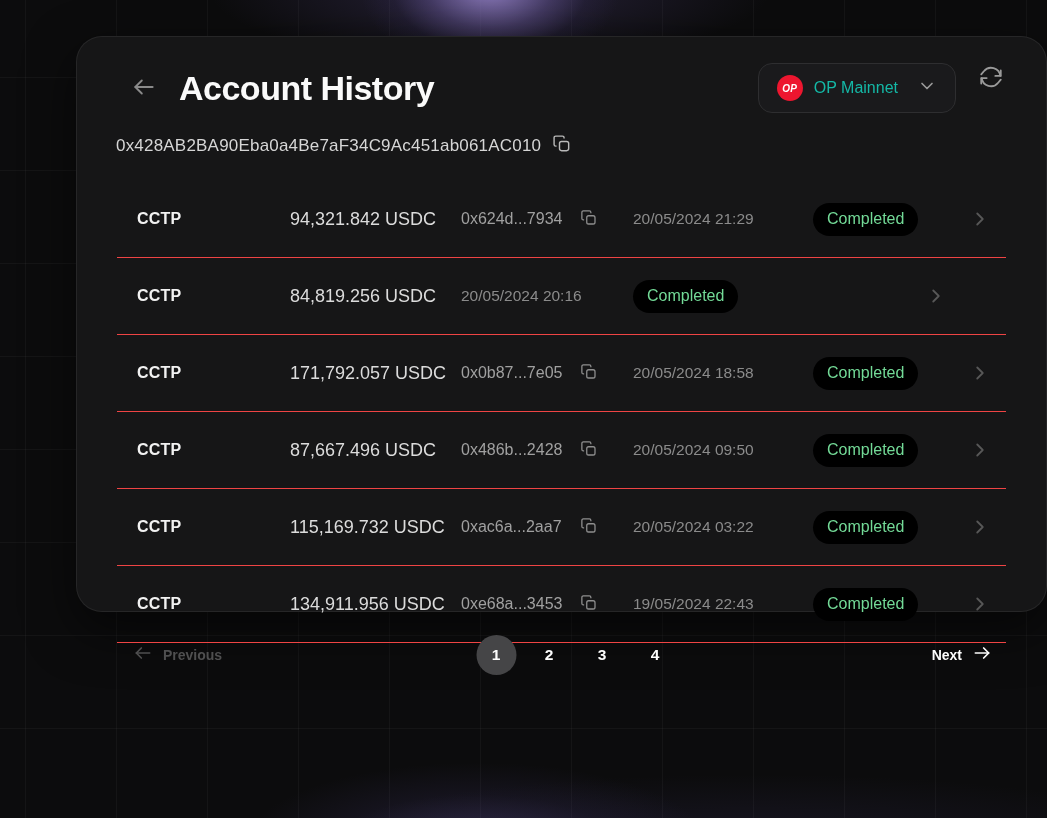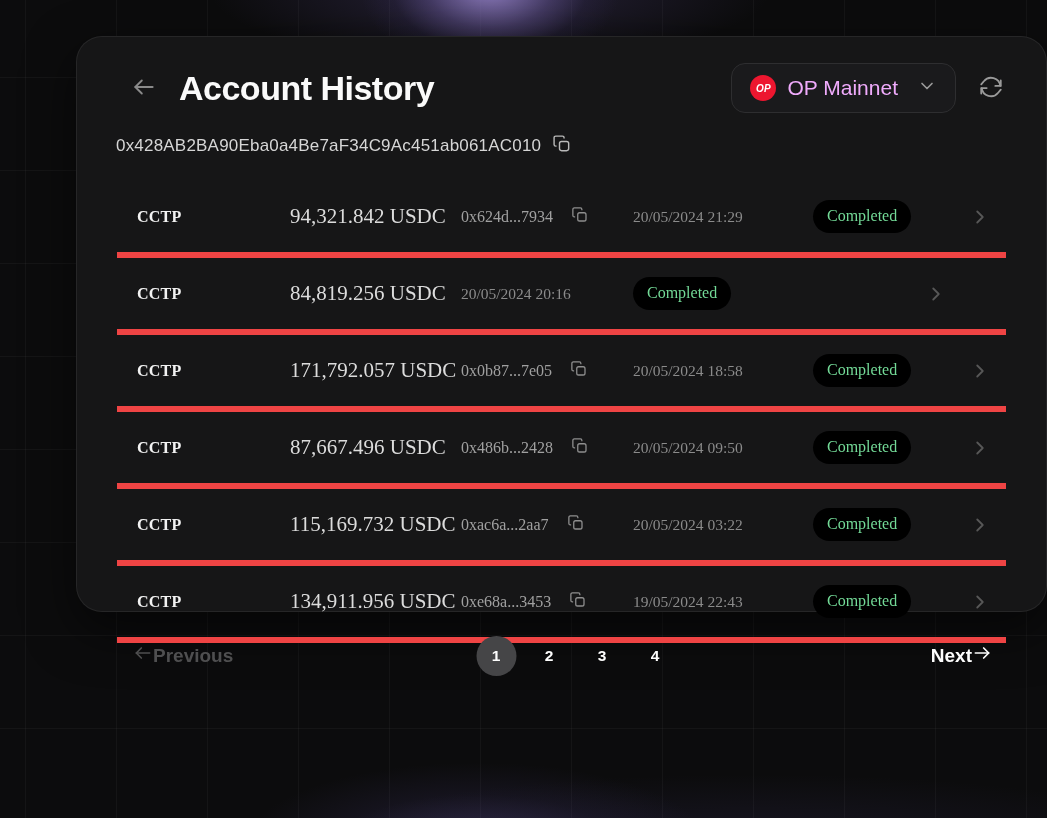--- a/index.html
+++ b/index.html
@@ -28,69 +28,68 @@
     border-radius:26px;
     padding:0 40px;
     display:flex; flex-direction:column;
     box-shadow:0 18px 50px rgba(0,0,0,0.55);
     margin-left:40px;
   }
   
   .card-header { display:flex; align-items:center; margin-top:26px; height:54px; }
   .back-btn { width:34px; height:34px; margin-left:10px; display:flex; align-items:center; justify-content:center; background:none; border:none; cursor:pointer; }
   .page-title { margin-left:18px; font-size:34px; font-weight:700; color:#fafafa; letter-spacing:-0.5px; }
-  .header-right { margin-left:auto; display:flex; align-items:center; gap:20px; }
+  .header-right { margin-left:auto; display:flex; align-items:flex-start; gap:20px; }
   .network-select {
     display:flex; align-items:center; gap:11px;
     height:50px; padding:0 18px;
     background:#1a1a1c; border:1px solid #2e2e30; border-radius:14px;
     cursor:pointer;
   }
   .op-logo {
     width:26px; height:26px; border-radius:50%;
     display:flex; align-items:center; justify-content:center;
     color:#fff; font-size:10px; font-weight:700; font-style:italic; letter-spacing:0.3px;
   }
-  .network-label { color:#f0abfc; font-size:21px; }
+  .network-label { color:#14b8a6; font-size:16px; }
   .network-select svg { margin-left:8px; }
   .refresh-btn { width:30px; height:30px; background:none; border:none; cursor:pointer; display:flex; align-items:center; justify-content:center; }
   
   .address-row { display:flex; align-items:center; gap:11px; margin:21px 0 0 -1px; }
   .address-text { color:#d6d6d6; font-size:17px; letter-spacing:0.2px; }
   .copy-btn { background:none; border:none; cursor:pointer; display:flex; align-items:center; }
   
   .table { margin-top:24px; }
   .thead {
     display:grid; grid-template-columns:153px 171px 172px 180px 156px 1fr;
     height:44px; align-items:center;
     padding-left:28px;
     color:#8b8b8b; font-size:13.5px;
     border-bottom:1px solid #242426;
   }
   .trow {
     display:grid; grid-template-columns:153px 171px 172px 180px 156px 1fr;
     height:77px; align-items:center;
     padding-left:20px;
-    border-bottom:6px solid #ef4444;
+    border-bottom:1px solid #ef4444;
     cursor:pointer;
-    font-family:Liberation Serif, serif;
   }
   .cell-type   { color:#f2f2f2; font-size:16px; font-weight:700; letter-spacing:0.2px; }
-  .cell-amount { color:#dcdcdc; font-size:21px; }
+  .cell-amount { color:#dcdcdc; font-size:18px; }
   .cell-hash   { display:flex; align-items:center; gap:18px; color:#a0a0a0; font-size:16px; }
   .cell-date   { color:#8b8b8b; font-size:15.5px; }
   .status-badge {
     display:inline-block; justify-self:start;
     padding:7px 14px 8px; border-radius:999px;
     background:#000000; color:#73da97; font-size:16px;
   }
   .cell-chevron { display:flex; justify-content:flex-end; padding-right:22px; }
   
   .pagination { position:relative; flex:1; display:flex; align-items:center; }
-  .page-nav { display:flex; align-items:center; gap:0; background:none; border:none; cursor:pointer; font-family:inherit; font-size:19px; font-weight:700; }
+  .page-nav { display:flex; align-items:center; gap:10px; background:none; border:none; cursor:pointer; font-family:inherit; font-size:14px; font-weight:700; }
   .prev { color:#4f4f50; margin-left:16px; }
   .next { color:#fdfdfd; margin-left:auto; margin-right:14px; }
   .pages {
     position:absolute; left:50%; top:50%; transform:translate(calc(-50% + 14px), -50%);
     display:flex; align-items:center; gap:13px;
   }
   .page-btn {
     width:40px; height:40px; border-radius:50%;
     background:none; border:none; cursor:pointer;
     color:#fdfdfd; font-family:inherit; font-size:15.5px; font-weight:700;

